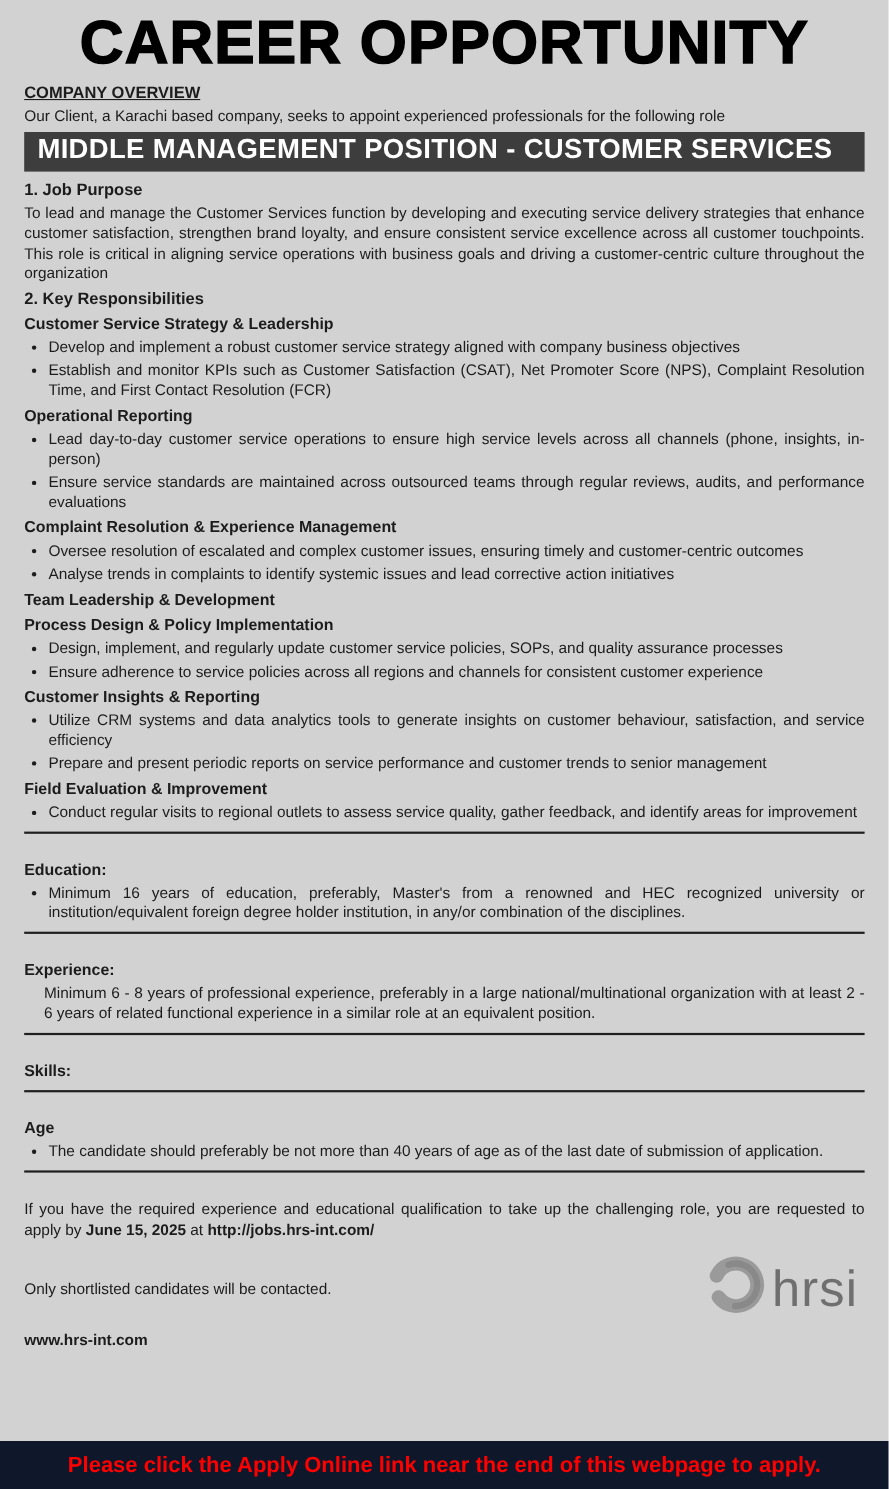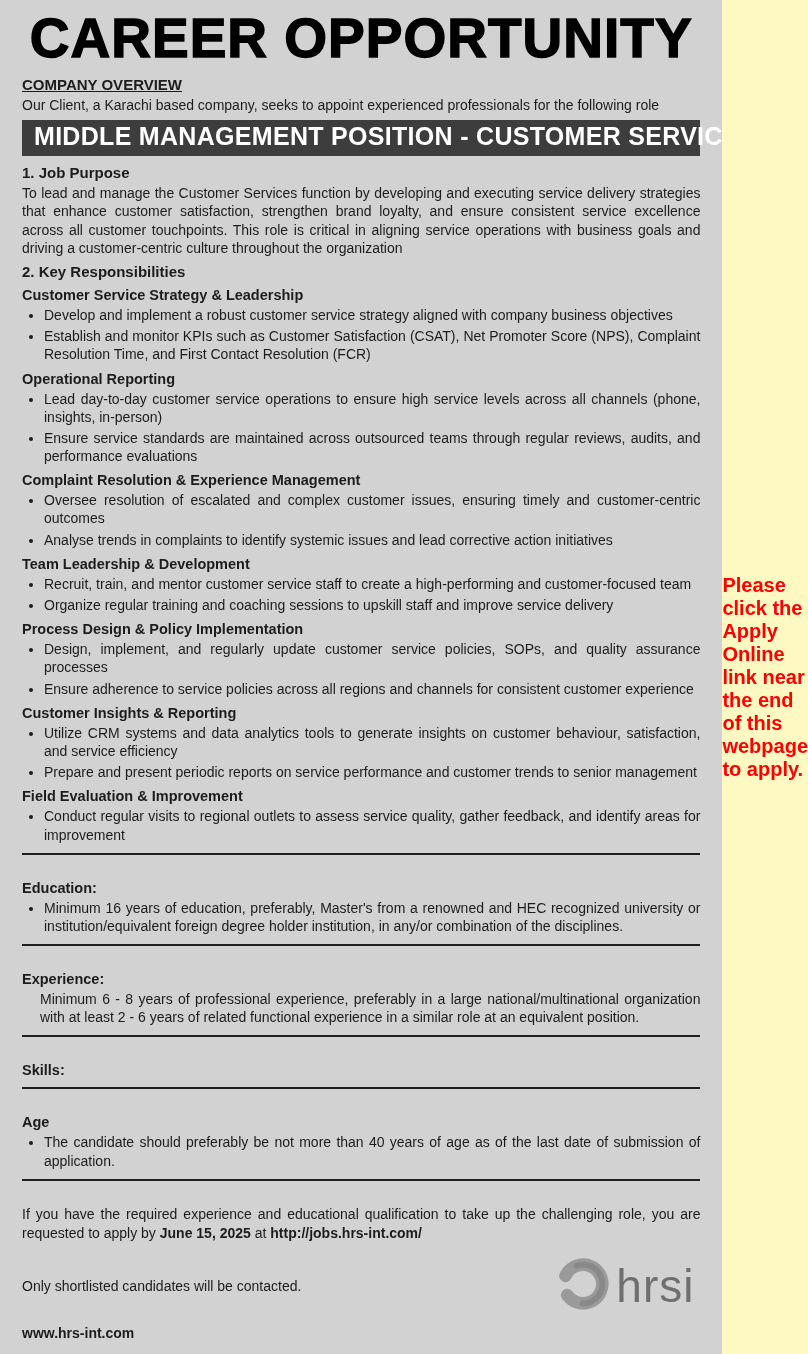--- a/index.html
+++ b/index.html
@@ -1,38 +1,38 @@
 <!DOCTYPE html>
 <html style="--doc-bg: #d2d2d2; --banner-bg: #3d3d3d; --banner-text: #ffffff; --text: #1c1c1c; --note: #ff0000; --logo-gray: #6f6f6f;"><head>
 <meta charset="utf-8">
 <style>
   * { margin:0; padding:0; box-sizing:border-box; }
   body { font-family:"Liberation Sans","DejaVu Sans",sans-serif; background:#ffffff; }
-  .page { width:808px; height:1354px; display:flex; flex-direction:row; background:#ffffff; overflow:hidden; }
+  .page { width:808px; height:1354px; display:flex; flex-direction:column; background:#ffffff; overflow:hidden; }
   .doc { flex:1 1 auto; overflow:hidden; background:var(--doc-bg,#d2d2d2); color:var(--text,#1c1c1c); padding:4px 22px 8px; }
   .title { text-align:center; font-size:55px; font-weight:bold; color:#000; letter-spacing:1px; margin:2px 0 6px; -webkit-text-stroke:1.4px #000; }
   .heading { font-weight:bold; font-size:15px; margin:6px 0 3px; }
   .underline { text-decoration:underline; }
   p.body { font-size:14px; line-height:1.3; text-align:justify; margin:2px 0 6px; }
   .banner { background:var(--banner-bg,#3d3d3d); color:var(--banner-text,#ffffff); font-weight:bold; font-size:25px; padding:2px 12px 5px; margin:6px 0 8px; letter-spacing:0.3px; white-space:nowrap; }
   .sub-heading { font-weight:bold; font-size:14.5px; margin:7px 0 3px; }
   ul.bullets { margin:0 0 4px 0; padding-left:22px; }
   ul.bullets li { font-size:14px; line-height:1.3; text-align:justify; margin:3px 0; }
   .req-section { border-top:2.5px solid #1f1f1f; margin-top:9px; padding-top:18px; }
   .req-text { font-size:14px; line-height:1.3; text-align:justify; padding-left:18px; margin:2px 0 6px; }
   .apply-block { border-top:2.5px solid #1f1f1f; margin-top:9px; padding-top:24px; }
   .apply-text { font-size:14px; line-height:1.35; text-align:justify; }
   .apply-text b { font-weight:bold; }
   .apply-url { color:inherit; text-decoration:none; font-weight:bold; cursor:pointer; }
   .foot-row { display:flex; justify-content:space-between; align-items:center; margin-top:12px; }
   .shortlist { font-size:14px; }
   .logo { display:flex; align-items:center; gap:4px; padding-right:6px; }
   .logo-text { font-size:46px; color:var(--logo-gray,#6f6f6f); letter-spacing:1px; font-weight:500; line-height:1; }
   .website { font-weight:bold; font-size:14px; margin-top:8px; }
-  .bottom-strip { flex:0 0 44px; background:#fef9c3; display:flex; align-items:center; justify-content:center; }
+  .bottom-strip { flex:0 0 44px; background:#0f172a; display:flex; align-items:center; justify-content:center; }
   .red-note { color:var(--note,#ff0000); font-weight:bold; font-size:20px; }
 </style>
 </head>
 <body>
 
 <div class="page">
   <div class="doc">
 
     <h1 class="title">CAREER OPPORTUNITY</h1>
 
@@ -55,24 +55,20 @@
         <ul class="bullets">
           <li>Lead day-to-day customer service operations to ensure high service levels across all channels (phone, insights, in-person)</li>
           <li>Ensure service standards are maintained across outsourced teams through regular reviews, audits, and performance evaluations</li>
         </ul>
         <div class="sub-heading">Complaint Resolution &amp; Experience Management</div>
         <ul class="bullets">
           <li>Oversee resolution of escalated and complex customer issues, ensuring timely and customer-centric outcomes</li>
           <li>Analyse trends in complaints to identify systemic issues and lead corrective action initiatives</li>
         </ul>
         <div class="sub-heading">Team Leadership &amp; Development</div>
-        <ul class="bullets">
-          <li>Recruit, train, and mentor customer service staff to create a high-performing and customer-focused team</li>
-          <li>Organize regular training and coaching sessions to upskill staff and improve service delivery</li>
-        </ul>
         <div class="sub-heading">Process Design &amp; Policy Implementation</div>
         <ul class="bullets">
           <li>Design, implement, and regularly update customer service policies, SOPs, and quality assurance processes</li>
           <li>Ensure adherence to service policies across all regions and channels for consistent customer experience</li>
         </ul>
         <div class="sub-heading">Customer Insights &amp; Reporting</div>
         <ul class="bullets">
           <li>Utilize CRM systems and data analytics tools to generate insights on customer behaviour, satisfaction, and service efficiency</li>
           <li>Prepare and present periodic reports on service performance and customer trends to senior management</li>
         </ul>

